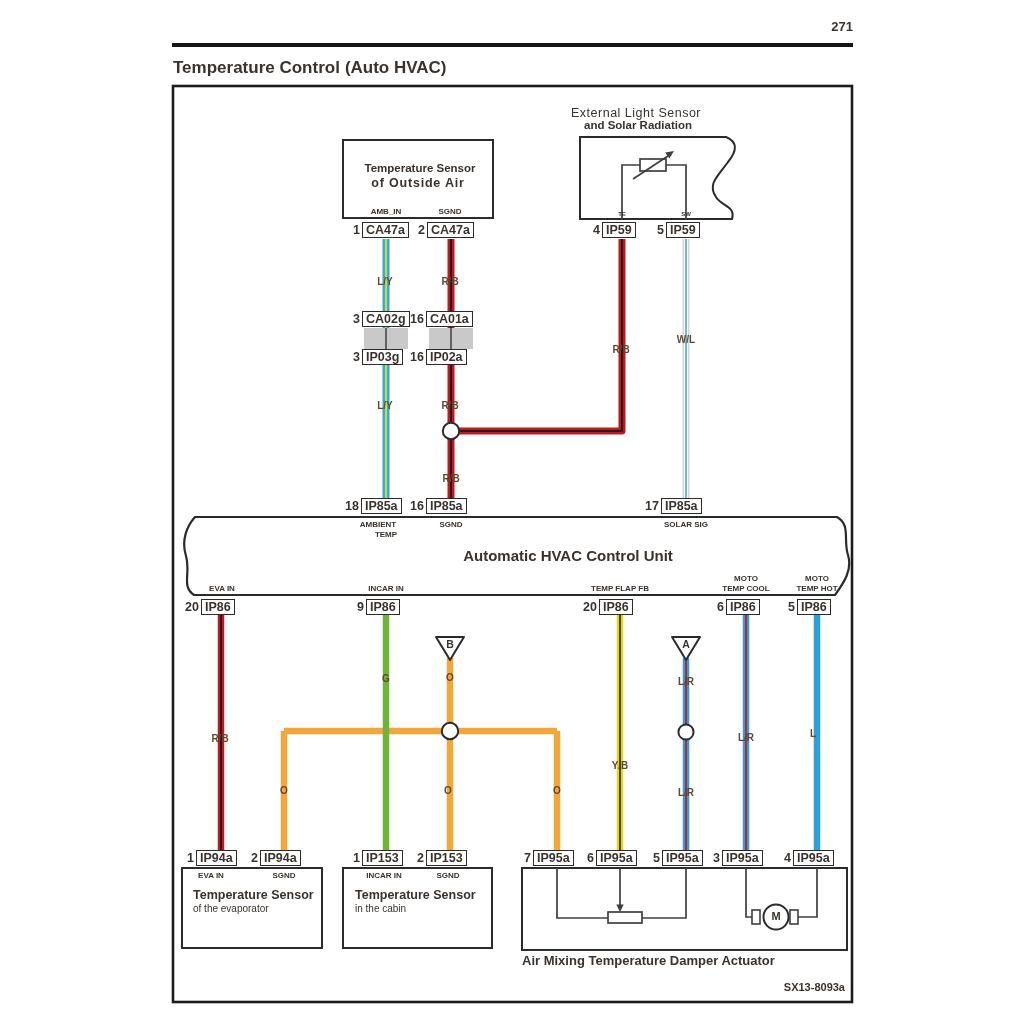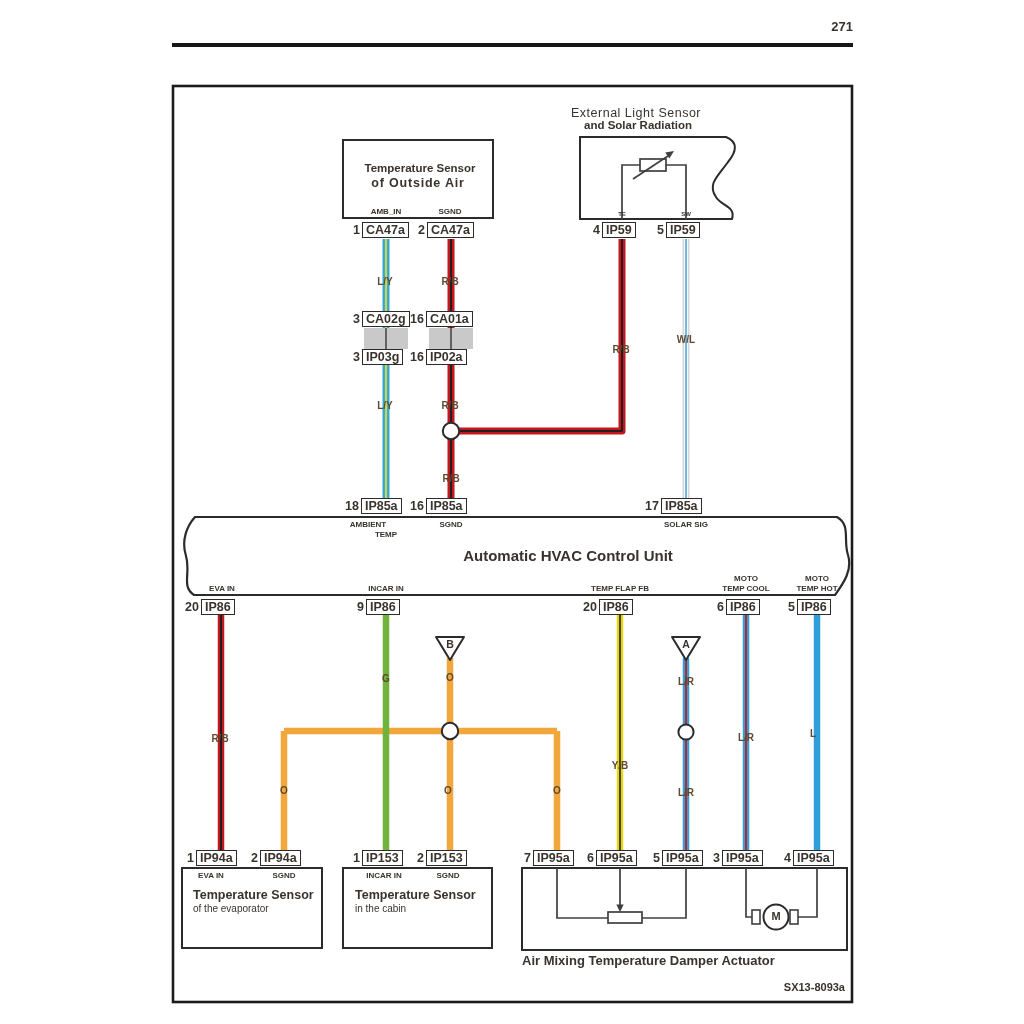--- a/index.html
+++ b/index.html
@@ -101,20 +101,23 @@
     <rect x="608" y="912" width="34" height="11" fill="#ffffff" stroke="#3f3f3f" stroke-width="1.7"></rect>
 
     <path d="M746,868 L746,917 L753,917 M817,868 L817,917 L798,917" stroke="#3f3f3f" stroke-width="1.7" fill="none"></path>
     <rect x="752" y="910" width="8" height="14" fill="#ffffff" stroke="#3f3f3f" stroke-width="1.6"></rect>
     <rect x="790" y="910" width="8" height="14" fill="#ffffff" stroke="#3f3f3f" stroke-width="1.6"></rect>
     <circle cx="776" cy="917" r="12.5" fill="#ffffff" stroke="#2b2b2b" stroke-width="2"></circle>
   </svg>
 
   <div class="abs pageno" style="left:172px;top:19px;width:681px;text-align:right">271</div>
   <div class="abs" style="left:172px;top:43px;width:681px;height:4px;background:#161616"></div>
+  <div class="abs doctitle" style="left:173px;top:58px">
+    <span>Temperature Control</span><span class="suffix">(Auto HVAC)</span>
+  </div>
 
   <div class="abs boxtitle1 cx" style="left:420px;top:162px">Temperature Sensor</div>
   <div class="abs boxtitle2 cx" style="left:418px;top:176px">of Outside Air</div>
   <div class="abs tiny cx" style="left:386px;top:207px">AMB_IN</div>
   <div class="abs tiny cx" style="left:450px;top:207px">SGND</div>
 
   <div class="abs exttitle1" style="left:571px;top:106px">External Light Sensor</div>
   <div class="abs exttitle2" style="left:584px;top:119px">and Solar Radiation</div>
   <div class="abs micro cx" style="left:622px;top:211px">TE</div>
   <div class="abs micro cx" style="left:686px;top:211px">SW</div>
@@ -134,21 +137,21 @@
   <div class="abs wl cx" style="left:557px;top:785px">O</div>
   <div class="abs wl cx" style="left:620px;top:760px">Y/B</div>
   <div class="abs wl cx" style="left:686px;top:676px">L/R</div>
   <div class="abs wl cx" style="left:686px;top:787px">L/R</div>
   <div class="abs wl cx" style="left:746px;top:732px">L/R</div>
   <div class="abs wl cx" style="left:813px;top:728px">L</div>
 
   <div class="abs gletter cx" style="left:450px;top:638px">B</div>
   <div class="abs gletter cx" style="left:686px;top:638px">A</div>
 
-  <div class="abs tiny cx" style="left:368px;top:520px">AMBIENT</div>
+  <div class="abs tiny cx" style="left:378px;top:520px">AMBIENT</div>
   <div class="abs tiny cx" style="left:386px;top:530px">TEMP</div>
   <div class="abs tiny cx" style="left:451px;top:520px">SGND</div>
   <div class="abs tiny cx" style="left:686px;top:520px">SOLAR SIG</div>
   <div class="abs bandtitle cx" style="left:568px;top:547px">Automatic HVAC Control Unit</div>
   <div class="abs tiny cx" style="left:222px;top:584px">EVA IN</div>
   <div class="abs tiny cx" style="left:386px;top:584px">INCAR IN</div>
   <div class="abs tiny cx" style="left:620px;top:584px">TEMP FLAP FB</div>
   <div class="abs tiny cx" style="left:746px;top:574px">MOTO</div>
   <div class="abs tiny cx" style="left:746px;top:584px">TEMP COOL</div>
   <div class="abs tiny cx" style="left:817px;top:574px">MOTO</div>

